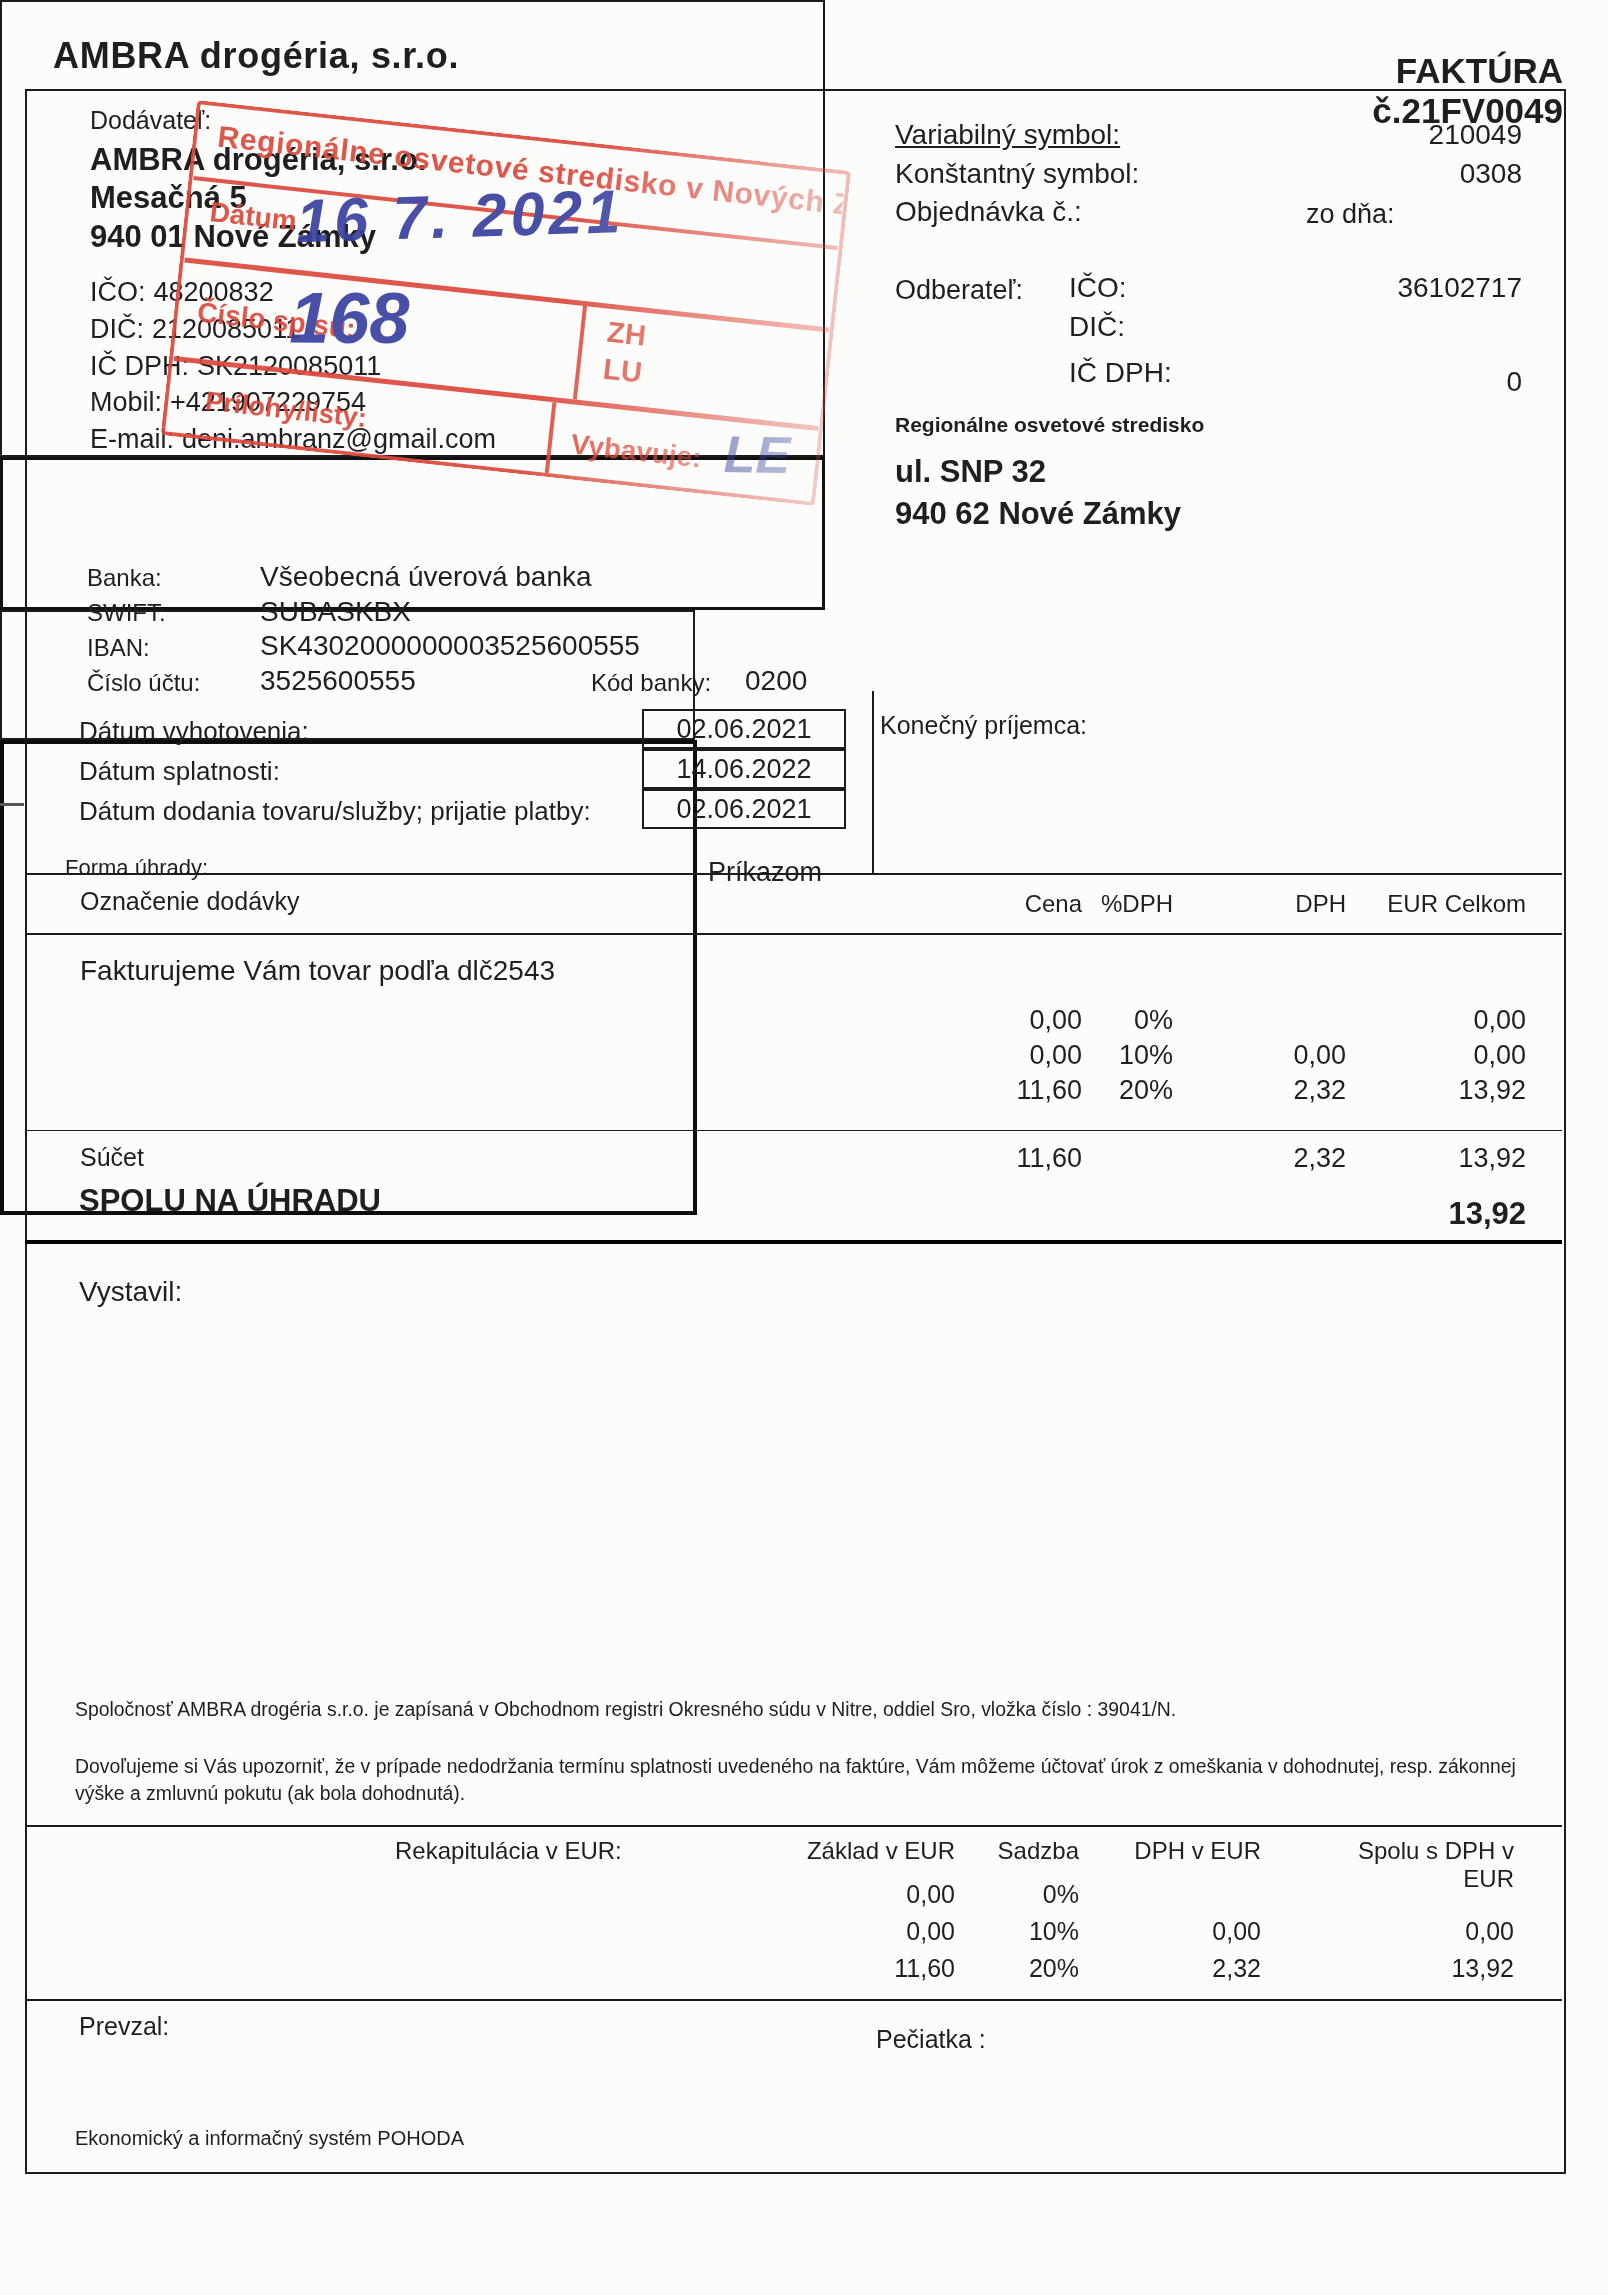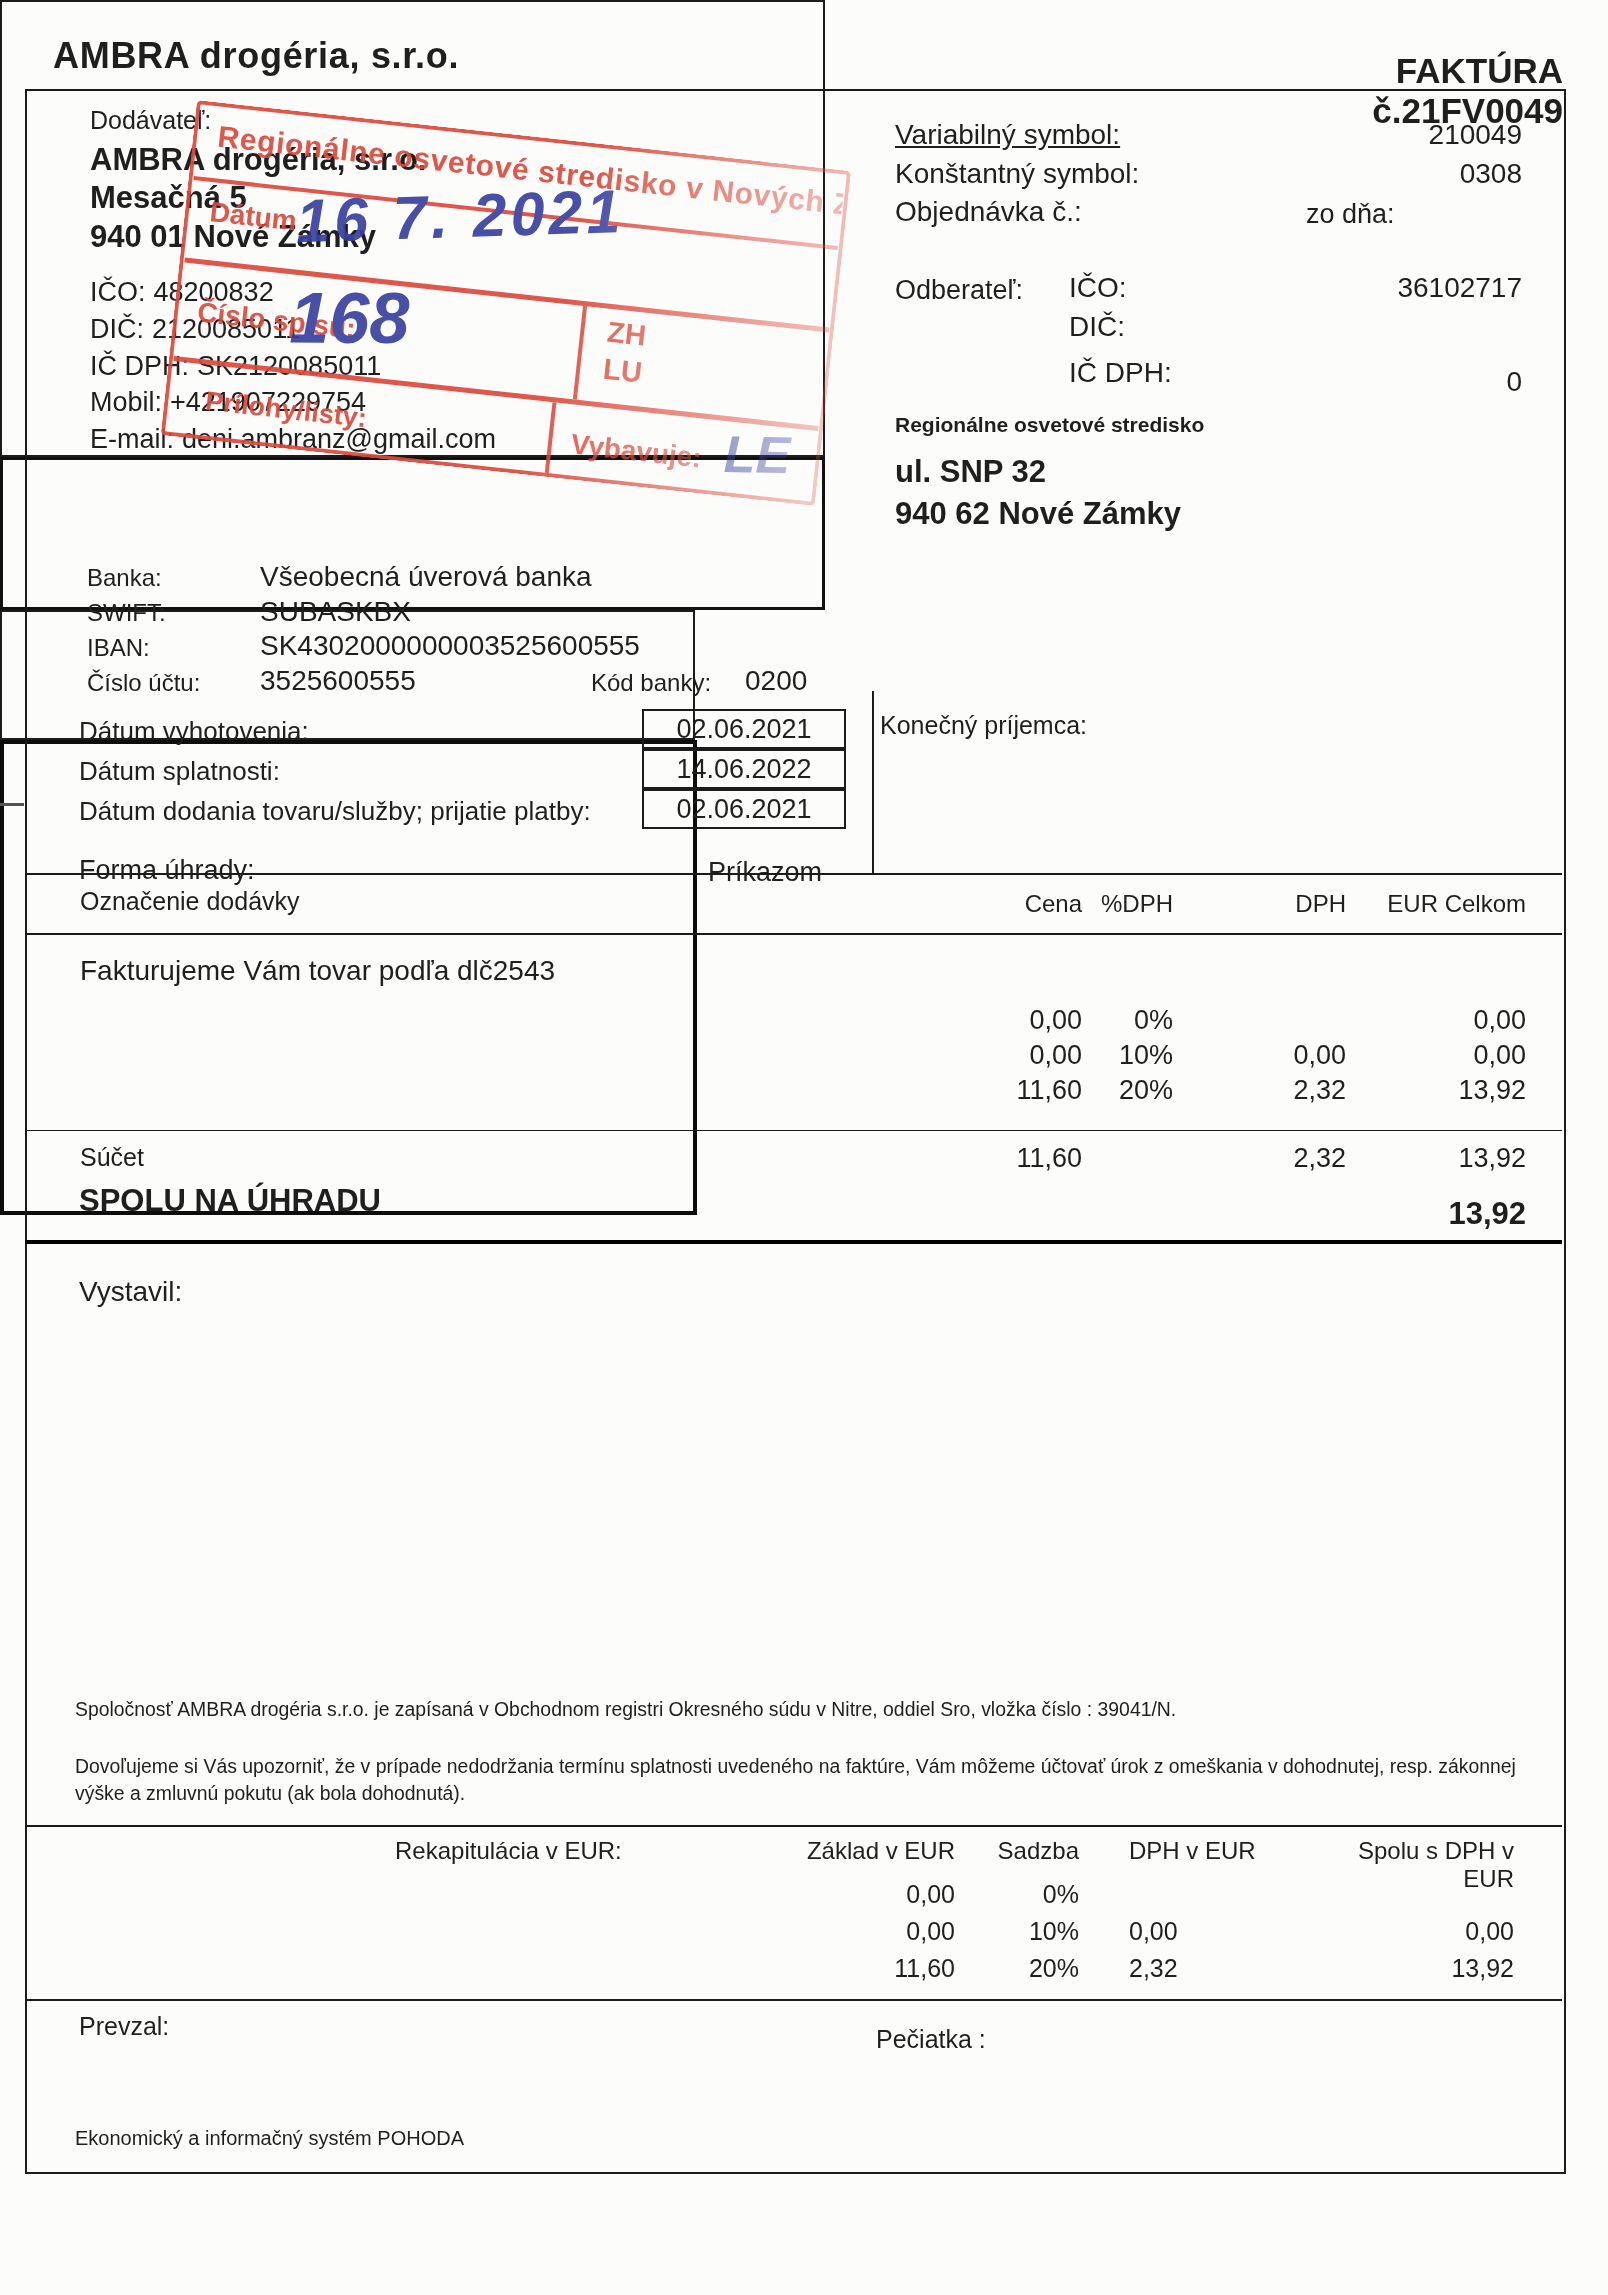--- a/index.html
+++ b/index.html
@@ -81,21 +81,21 @@
   #bank-l3{left:87px;top:634px;}  #bank-v3{left:260px;top:630px;}
   #bank-l4{left:87px;top:669px;} #bank-v4{left:260px;top:665px;}
   #bank-code-l{left:591px;top:669px;}
   #bank-code-v{left:745px;top:665px;}
 
   .date-l{font-size:26px;}
   #date-l1{left:79px;top:716px;} #date-l2{left:79px;top:756px;text-align:center;} #date-l3{left:79px;top:796px;}
   .date-box{position:absolute;left:642px;width:200px;height:36px;border:2px solid #1c1c1c;
             font-size:27px;text-align:center;line-height:36px;}
   #date-b1{top:709px;} #date-b2{top:749px;} #date-b3{top:789px;}
-  #pay-l{left:79px;top:855px;font-size:27px;}
+  #pay-l{left:65px;top:855px;font-size:22px;}
   #pay-v{left:708px;top:857px;font-size:27px;}
   #final-recipient{left:880px;top:711px;font-size:25px;}
 
   #line-items-top{left:25px;top:873px;width:1537px;}
   #line-items-hdr{left:25px;top:933px;width:1537px;}
   #line-sum{left:25px;top:1130px;width:1537px;height:1.3px;}
   #line-grand{left:25px;top:1240px;width:1537px;}
   #line-notes{left:25px;top:1825px;width:1537px;}
   #line-recap{left:25px;top:1999px;width:1537px;}
 
@@ -113,21 +113,21 @@
   #grand-label{left:79px;top:1183px;font-size:31px;font-weight:bold;}
   #grand-row{top:1196px;font-size:31px;font-weight:bold;}
   #issued-label{left:79px;top:1276px;font-size:28px;}
 
   #note-registry{left:75px;top:1698px;width:1469px;font-size:19.4px;}
   #note-warning{left:75px;top:1753px;width:1463px;font-size:19.4px;line-height:27px;}
 
   #recap-title{left:395px;top:1837px;font-size:24px;}
   .rc-base{position:absolute;left:755px;width:200px;text-align:right;}
   .rc-rate{position:absolute;left:982px;width:97px;text-align:right;}
-  .rc-dph{position:absolute;left:1129px;width:132px;}
+  .rc-dph{position:absolute;left:1129px;width:132px;text-align:right;}
   .rc-total{position:absolute;left:1314px;width:200px;text-align:right;}
   .rc-hdr{top:1837px;font-size:24px;}
   .recap-row{position:absolute;left:0;width:1609px;font-size:25px;}
   #recap-row-1{top:1880px;} #recap-row-2{top:1917px;} #recap-row-3{top:1954px;}
 
   #received-label{left:79px;top:2012px;font-size:25px;}
   #seal-label{left:876px;top:2025px;font-size:25px;}
   #system-label{left:75px;top:2127px;font-size:20px;}
 </style>
 </head>

